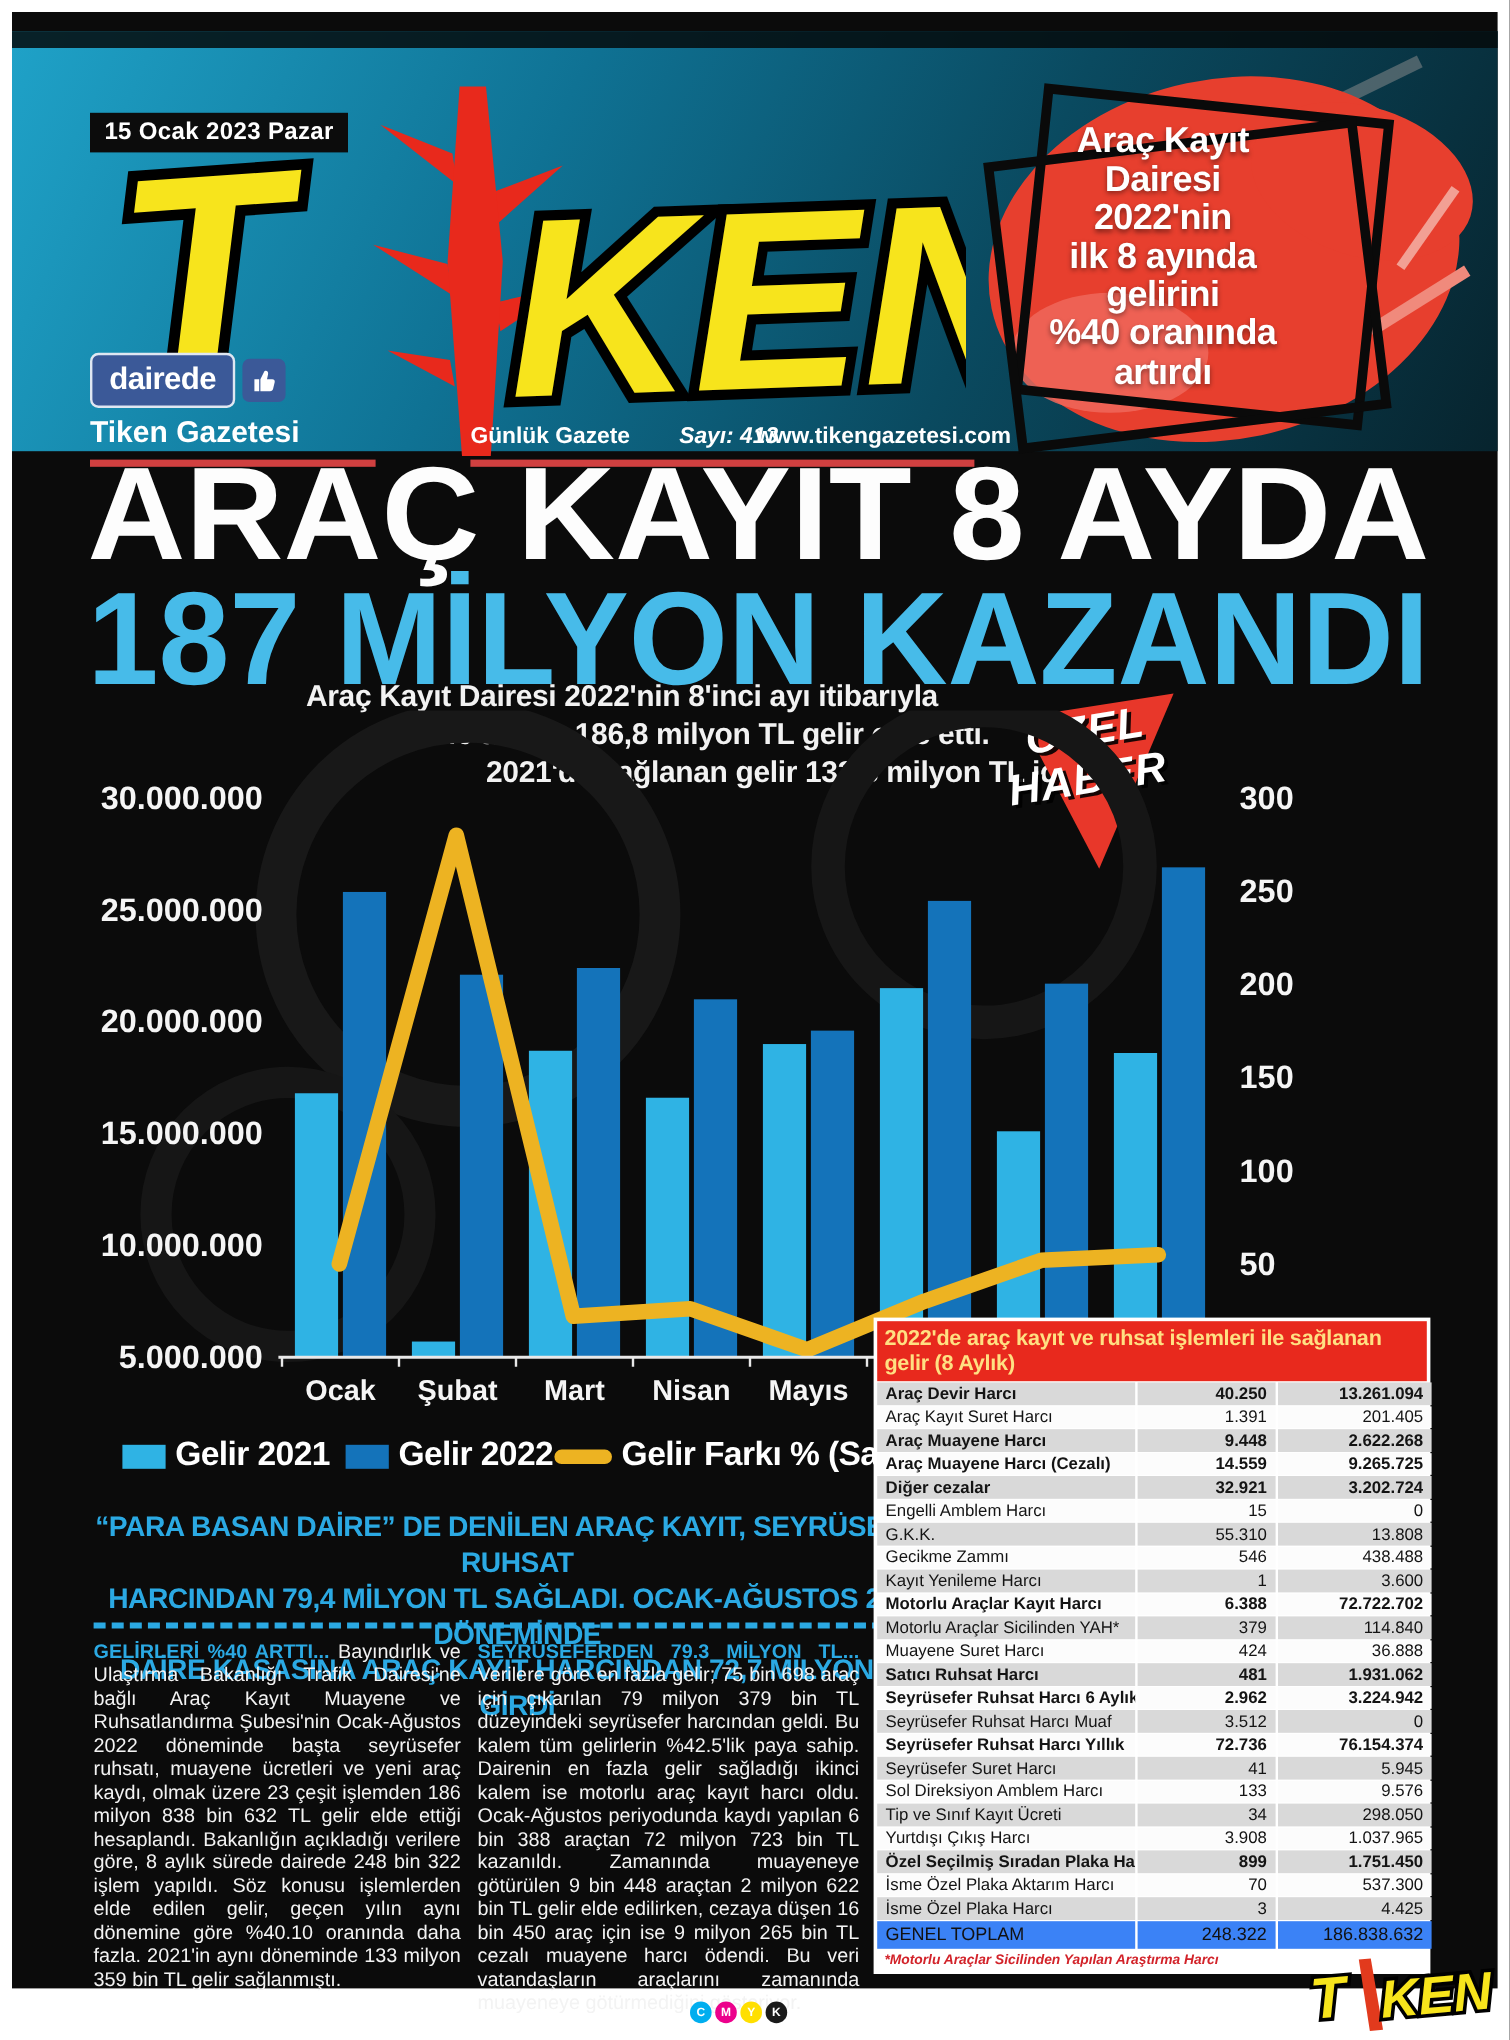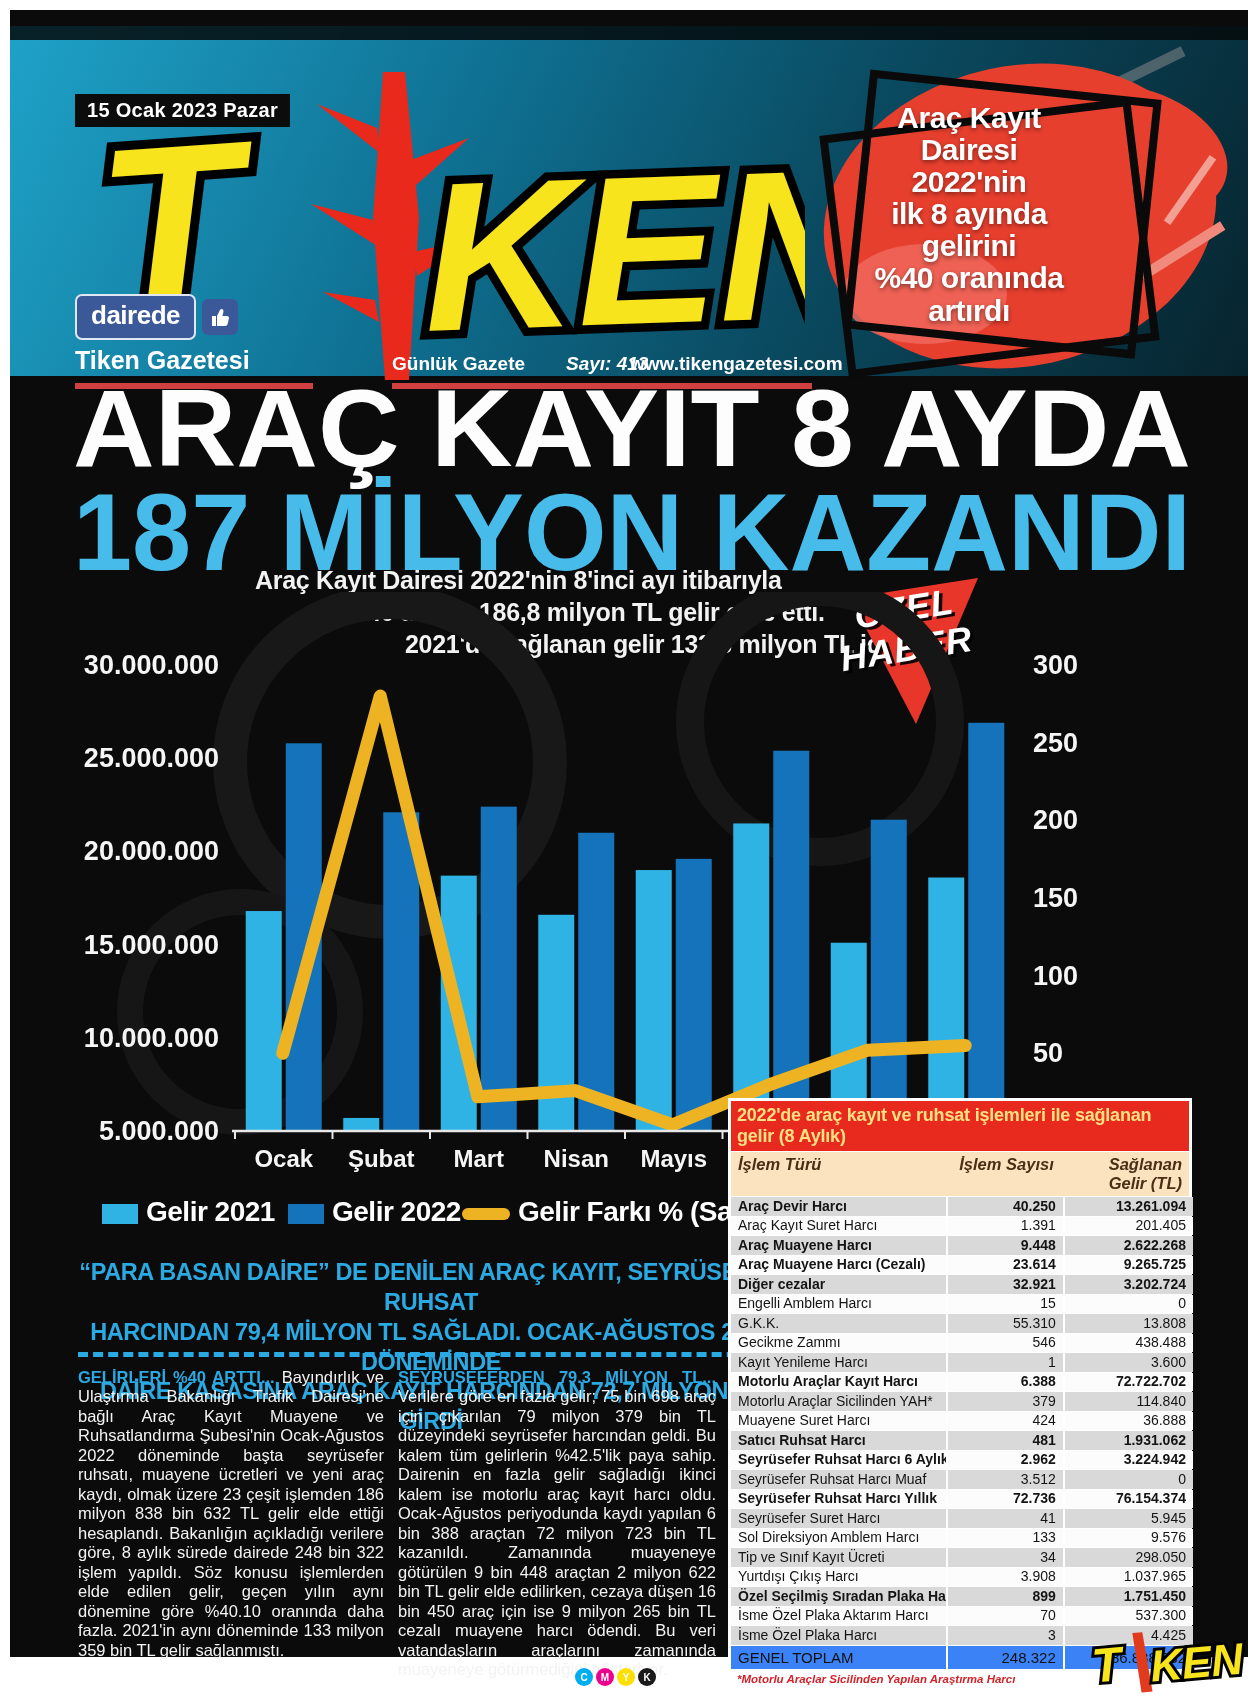--- a/index.html
+++ b/index.html
@@ -236,44 +236,39 @@
 
     <div class="abs col" style="left:68px;width:306px;">
       <span class="lead">GELİRLERİ %40 ARTTI...</span><span> Bayındırlık ve Ulaştırma Bakanlığı Trafik Dairesi'ne bağlı Araç Kayıt Muayene ve Ruhsatlandırma Şubesi'nin Ocak-Ağustos 2022 döneminde başta seyrüsefer ruhsatı, muayene ücretleri ve yeni araç kaydı, olmak üzere 23 çeşit işlemden 186 milyon 838 bin 632 TL gelir elde ettiği hesaplandı. Bakanlığın açıkladığı verilere göre, 8 aylık sürede dairede 248 bin 322 işlem yapıldı. Söz konusu işlemlerden elde edilen gelir, geçen yılın aynı dönemine göre %40.10 oranında daha fazla. 2021'in aynı döneminde 133 milyon 359 bin TL gelir sağlanmıştı.</span>
     </div>
     <div class="abs col" style="left:388px;width:318px;">
       <span class="lead">SEYRÜSEFERDEN 79.3 MİLYON TL...</span><span> Verilere göre en fazla gelir; 75 bin 698 araç için çıkarılan 79 milyon 379 bin TL düzeyindeki seyrüsefer harcından geldi. Bu kalem tüm gelirlerin %42.5'lik paya sahip. Dairenin en fazla gelir sağladığı ikinci kalem ise motorlu araç kayıt harcı oldu. Ocak-Ağustos periyodunda kaydı yapılan 6 bin 388 araçtan 72 milyon 723 bin TL kazanıldı. Zamanında muayeneye götürülen 9 bin 448 araçtan 2 milyon 622 bin TL gelir elde edilirken, cezaya düşen 16 bin 450 araç için ise 9 milyon 265 bin TL cezalı muayene harcı ödendi. Bu veri vatandaşların araçlarını zamanında muayeneye götürmediğini gösteriyor.</span>
     </div>
 
     <div class="abs tbl">
       <div class="tbl-title">2022'de araç kayıt ve ruhsat işlemleri ile sağlanan gelir (8 Aylık)</div>
-      <div class="tbl-head">
-        <span>İşlem Türü</span>
-        <span class="num">İşlem Sayısı</span>
-        <span class="num">Sağlanan Gelir (TL)</span>
-      </div>
       <div id="table-rows">
           <div class="t-row odd bold">
             <span class="">Araç Devir Harcı</span>
             <span class="num">40.250</span>
             <span class="num">13.261.094</span>
           </div>
           <div class="t-row even">
             <span class="">Araç Kayıt Suret Harcı</span>
             <span class="num">1.391</span>
             <span class="num">201.405</span>
           </div>
           <div class="t-row odd bold">
             <span class="">Araç Muayene Harcı</span>
             <span class="num">9.448</span>
             <span class="num">2.622.268</span>
           </div>
           <div class="t-row even bold">
             <span class="">Araç Muayene Harcı (Cezalı)</span>
-            <span class="num">23.614</span>
+            <span class="num">14.559</span>
             <span class="num">9.265.725</span>
           </div>
           <div class="t-row odd bold">
             <span class="">Diğer cezalar</span>
             <span class="num">32.921</span>
             <span class="num">3.202.724</span>
           </div>
           <div class="t-row even">
             <span class="">Engelli Amblem Harcı</span>
             <span class="num">15</span>

